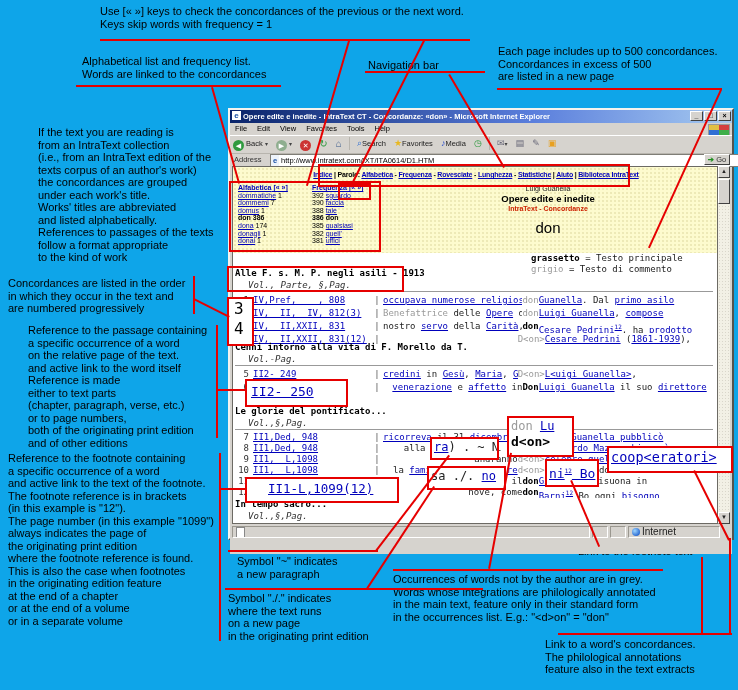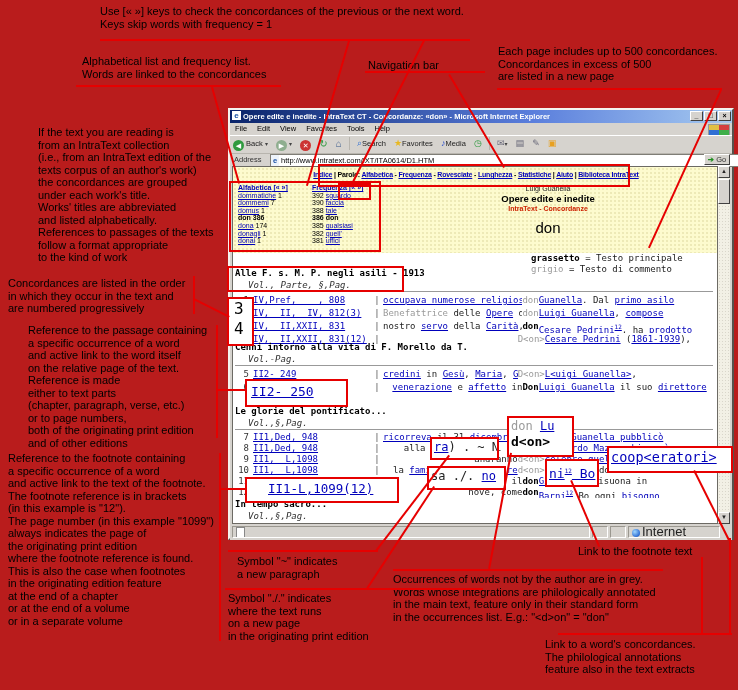--- a/index.html
+++ b/index.html
@@ -1,16 +1,16 @@
 <!DOCTYPE html>
 <html><head>
 <meta charset="utf-8">
 <style>
   html,body{margin:0;padding:0;background:#fff;}
-  #canvas{position:relative;width:738px;height:690px;background:#b91c1c;overflow:hidden;
+  #canvas{position:relative;width:738px;height:690px;background:#0ea5e9;overflow:hidden;
           font-family:"Liberation Sans",sans-serif;}
   
   .ann{position:absolute;font-size:11px;line-height:12.5px;color:#000;}
   .ann div{white-space:nowrap;}
   
   .rl{position:absolute;background:#e60000;height:2px;transform-origin:0 0;z-index:60;}
   .rbox{position:absolute;border:2px solid #e60000;z-index:55;background:transparent;}
   .rboxw{position:absolute;border:2px solid #e60000;z-index:56;background:#fff;
          font-family:"DejaVu Sans Mono",monospace;white-space:nowrap;overflow:hidden;}
   
@@ -85,21 +85,21 @@
   .sg-navlink{color:#0000bb;font-weight:bold;text-decoration:underline;}
   .sg-navplain{color:#000;font-weight:bold;}
   
   #scrollbar{position:absolute;left:488px;top:56px;width:12px;height:358px;
      background:#f2f0e5;background-image:radial-gradient(#d9d6ca 0.7px,transparent 0.8px);background-size:3px 3px;}
   .sbtn{position:absolute;left:0;width:12px;height:12px;background:#d6d3ce;border:1px solid;
         border-color:#fff #404040 #404040 #fff;box-sizing:border-box;font-size:6px;line-height:9px;text-align:center;color:#222;}
   #sthumb{position:absolute;left:0;top:13px;width:12px;height:25px;background:#d6d3ce;border:1px solid;
         border-color:#fff #404040 #404040 #fff;box-sizing:border-box;}
   
-  #statusbar{position:absolute;left:0;top:414px;width:502px;height:16px;background:#d6d3ce;font-size:13px;}
+  #statusbar{position:absolute;left:0;top:414px;width:502px;height:30px;background:#d6d3ce;font-size:10px;}
   .spane{position:absolute;top:2px;height:12px;border:1px solid;border-color:#9a978f #fff #fff #9a978f;
          box-sizing:border-box;line-height:10px;color:#222;padding-left:3px;overflow:hidden;}
   .globe{display:inline-block;width:8px;height:8px;border-radius:50%;
          background:radial-gradient(circle at 35% 35%,#9fd6ff,#2f6fd4 70%,#1b3f86);vertical-align:-1px;margin-right:2px;}
   .doc{display:inline-block;width:7px;height:9px;background:#fff;border:1px solid #888;vertical-align:-1px;}
   
   .co-link{color:#0000bb;text-decoration:underline;}
   .co-num{font-size:16px;line-height:20px;padding-left:5px;color:#000;}
 </style>
 </head>
@@ -135,22 +135,22 @@
       <div>to the kind of work</div>
     </div>
   <div class="ann" style="left:8px;top:277px">
       <div>Concordances are listed in the order</div>
       <div>in which they occur in the text and</div>
       <div>are numbered progressively</div>
     </div>
   <div class="ann" style="left:28px;top:324px">
       <div>Reference to the passage containing</div>
       <div>a specific occurrence of a word</div>
+      <div>on the relative page of the text.</div>
       <div>and active link to the word itself</div>
-      <div>on the relative page of the text.</div>
       <div>Reference is made</div>
       <div>either to text parts</div>
       <div>(chapter, paragraph, verse, etc.)</div>
       <div>or to page numbers,</div>
       <div>both of the originating print edition</div>
       <div>and of other editions</div>
     </div>
   <div class="ann" style="left:8px;top:452px">
       <div>Reference to the footnote containing</div>
       <div>a specific occurrence of a word</div>

